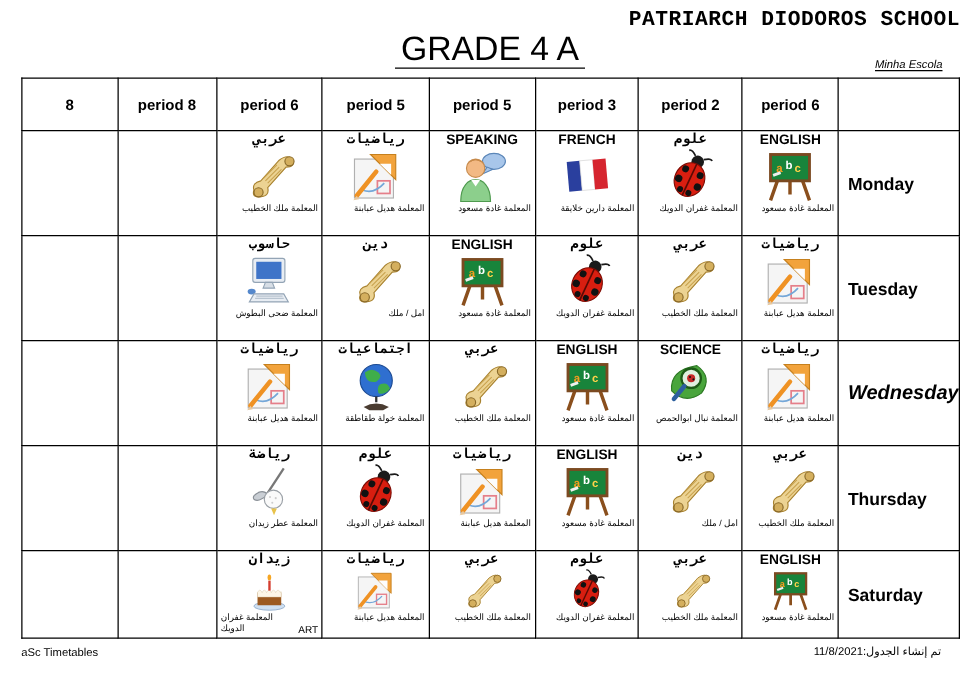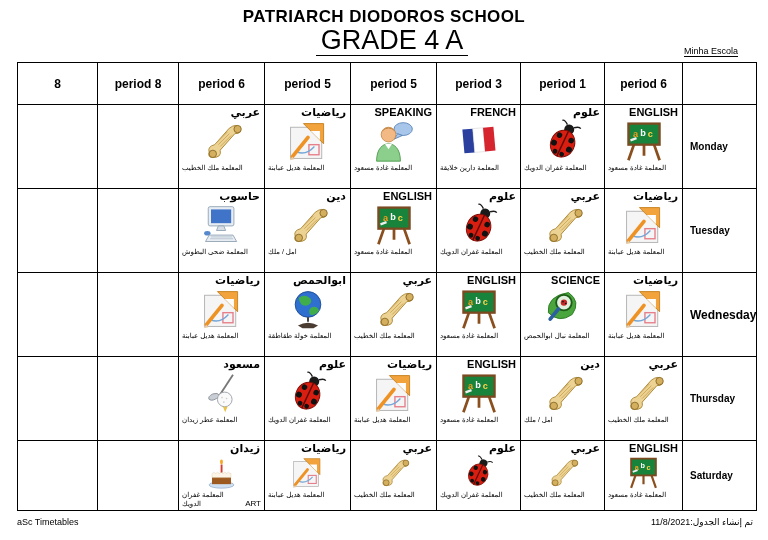--- a/index.html
+++ b/index.html
@@ -1,46 +1,46 @@
 <!DOCTYPE html>
 <html><head>
 <meta charset="utf-8">
 <style>
   html,body { margin:0; padding:0; }
   body {
     width:768px; height:540px; background:#ffffff; color:#000;
     font-family:"Liberation Sans","DejaVu Sans",sans-serif;
     position:relative; overflow:hidden;
   }
-  .school-title { text-align:center; font-weight:bold; font-size:17px; margin-top:7px; letter-spacing:.4px; }
+  .school-title { text-align:right; font-weight:bold; font-size:17px; margin-top:7px; letter-spacing:.4px;font-family:Liberation Mono, monospace; }
   .grade-title  { text-align:center; font-size:27px; line-height:28px; margin-top:-1px;margin-left:16px; }
   .grade-title span { border-bottom:1.5px solid #000; padding:0 5px 0; }
-  .corner-note { position:absolute; top:46px; right:30px; font-size:9px; border-bottom:1px solid #000; }
+  .corner-note { position:absolute; top:46px; right:14px; font-size:9px; border-bottom:1px solid #000;font-style:italic; }
 
   table.timetable { position:absolute; top:62px; left:17px; border-collapse:collapse; table-layout:fixed; }
   .timetable th, .timetable td { border:1px solid #000; padding:0; vertical-align:top; overflow:hidden; }
   .timetable thead tr { height:42px; }
   .timetable th { font-size:12px; font-weight:bold; vertical-align:middle; }
   .timetable tbody tr { height:84px; }
   .timetable tbody tr:last-child { height:68px; }
 
   col.c0{width:80px} col.c1{width:81px} col.c2{width:86px} col.c3{width:86px}
   col.c4{width:86px} col.c5{width:84px} col.c6{width:84px} col.c7{width:78px} col.c8{width:70px}
 
-  td.day { font-weight:bold; font-size:10px; vertical-align:middle; padding-left:7px; white-space:nowrap; }
-  td.day.small { font-size:12px; }
+  td.day { font-weight:bold; font-size:14px; vertical-align:middle; padding-left:7px; white-space:nowrap; }
+  td.day.small { font-size:16px;font-style:italic; }
 
   .cell-inner { width:100%; height:100%; display:flex; flex-direction:column; }
   .subject { font-size:11px; font-weight:bold; line-height:13px; padding:1px 4px 0; white-space:nowrap; }
-  .subject.ar { text-align:right; direction:rtl; }
-  .subject.en { text-align:right; }
+  .subject.ar { text-align:center; direction:rtl;font-family:Liberation Mono, monospace; }
+  .subject.en { text-align:center; }
   .icon-wrap { flex:1 1 auto; min-height:0; display:flex; align-items:center; justify-content:center; }
   .icon-wrap svg { width:44px; height:44px; }
   .timetable tbody tr:last-child .icon-wrap svg { width:35px; height:35px; }
-  .teacher { font-size:7px; line-height:9px; padding:0 3px 2px; display:flex; align-items:flex-end; }
+  .teacher { font-size:7px; line-height:9px; padding:0 3px 2px; display:flex; align-items:flex-end;justify-content:flex-end; }
   .teacher .note { margin-left:16px; font-size:8px; }
 
   .footer-left  { position:absolute; bottom:13px; left:17px;  font-size:9px; }
   .footer-right { position:absolute; bottom:13px; right:15px; font-size:9px; direction:rtl;margin-top:40px; }
 </style>
 </head>
 <body>
 
 <div class="school-title">PATRIARCH DIODOROS SCHOOL</div>
 <div class="grade-title"><span>GRADE 4 A</span></div>
@@ -59,21 +59,21 @@
       <col class="c8">
   </colgroup>
   <thead>
       <tr id="header-row">
         <th>8</th>
         <th>period 8</th>
         <th>period 6</th>
         <th>period 5</th>
         <th>period 5</th>
         <th>period 3</th>
-        <th>period 1</th>
+        <th>period 2</th>
         <th>period 6</th>
         <th></th>
       </tr>
     </thead>
   <tbody id="timetable-body">
       <tr>
         <td></td>
         <td></td>
         <td>
   <div class="cell-inner">
@@ -322,21 +322,21 @@
     <path d="M7 41 L4 45 L9 44 Z" fill="#e8c9a0"></path>
               </svg>
             </div>
     <div class="teacher">
       <span>المعلمة هديل عبابنة</span>
     </div>
   </div>
 </td>
         <td>
   <div class="cell-inner">
-    <div class="subject ar">ابوالحمص</div>
+    <div class="subject ar">اجتماعيات</div>
     <div class="icon-wrap">
               <svg viewBox="0 0 48 48">
     <circle cx="24" cy="19" r="14" fill="#2f6fd0" stroke="#1c4a92"></circle>
     <path d="M14 12 Q20 7 26 12 Q30 16 24 20 Q15 22 14 12 Z" fill="#3fae4a"></path>
     <path d="M28 22 Q34 20 36 26 Q32 32 26 30 Q24 24 28 22 Z" fill="#3fae4a"></path>
     <path d="M24 33 L24 38" stroke="#333" stroke-width="2"></path>
     <path d="M13 42 Q24 36 35 42 L30 45 L18 45 Z" fill="#4a3c31"></path>
               </svg>
             </div>
     <div class="teacher">
@@ -415,21 +415,21 @@
     </div>
   </div>
 </td>
         <td class="day small">Wednesday</td>
       </tr>
       <tr>
         <td></td>
         <td></td>
         <td>
   <div class="cell-inner">
-    <div class="subject ar">مسعود</div>
+    <div class="subject ar">رياضة</div>
     <div class="icon-wrap">
               <svg viewBox="0 0 48 48">
     <path d="M36 4 L21 27" stroke="#777" stroke-width="2"></path>
     <path d="M22 27 Q14 34 10 31 Q8 28 14 25 Q19 23 22 27 Z" fill="#c9ced4" stroke="#8a9097"></path>
     <circle cx="27" cy="31" r="8" fill="#fafafa" stroke="#9aa0a6"></circle>
     <circle cx="24" cy="29" r="0.9" fill="#ccc"></circle>
                 <circle cx="29" cy="30" r="0.9" fill="#ccc"></circle>
                 <circle cx="26" cy="34" r="0.9" fill="#ccc"></circle>
     <path d="M25 39 L30 39 L27.5 45 Z" fill="#e8c24a"></path>
               </svg>

